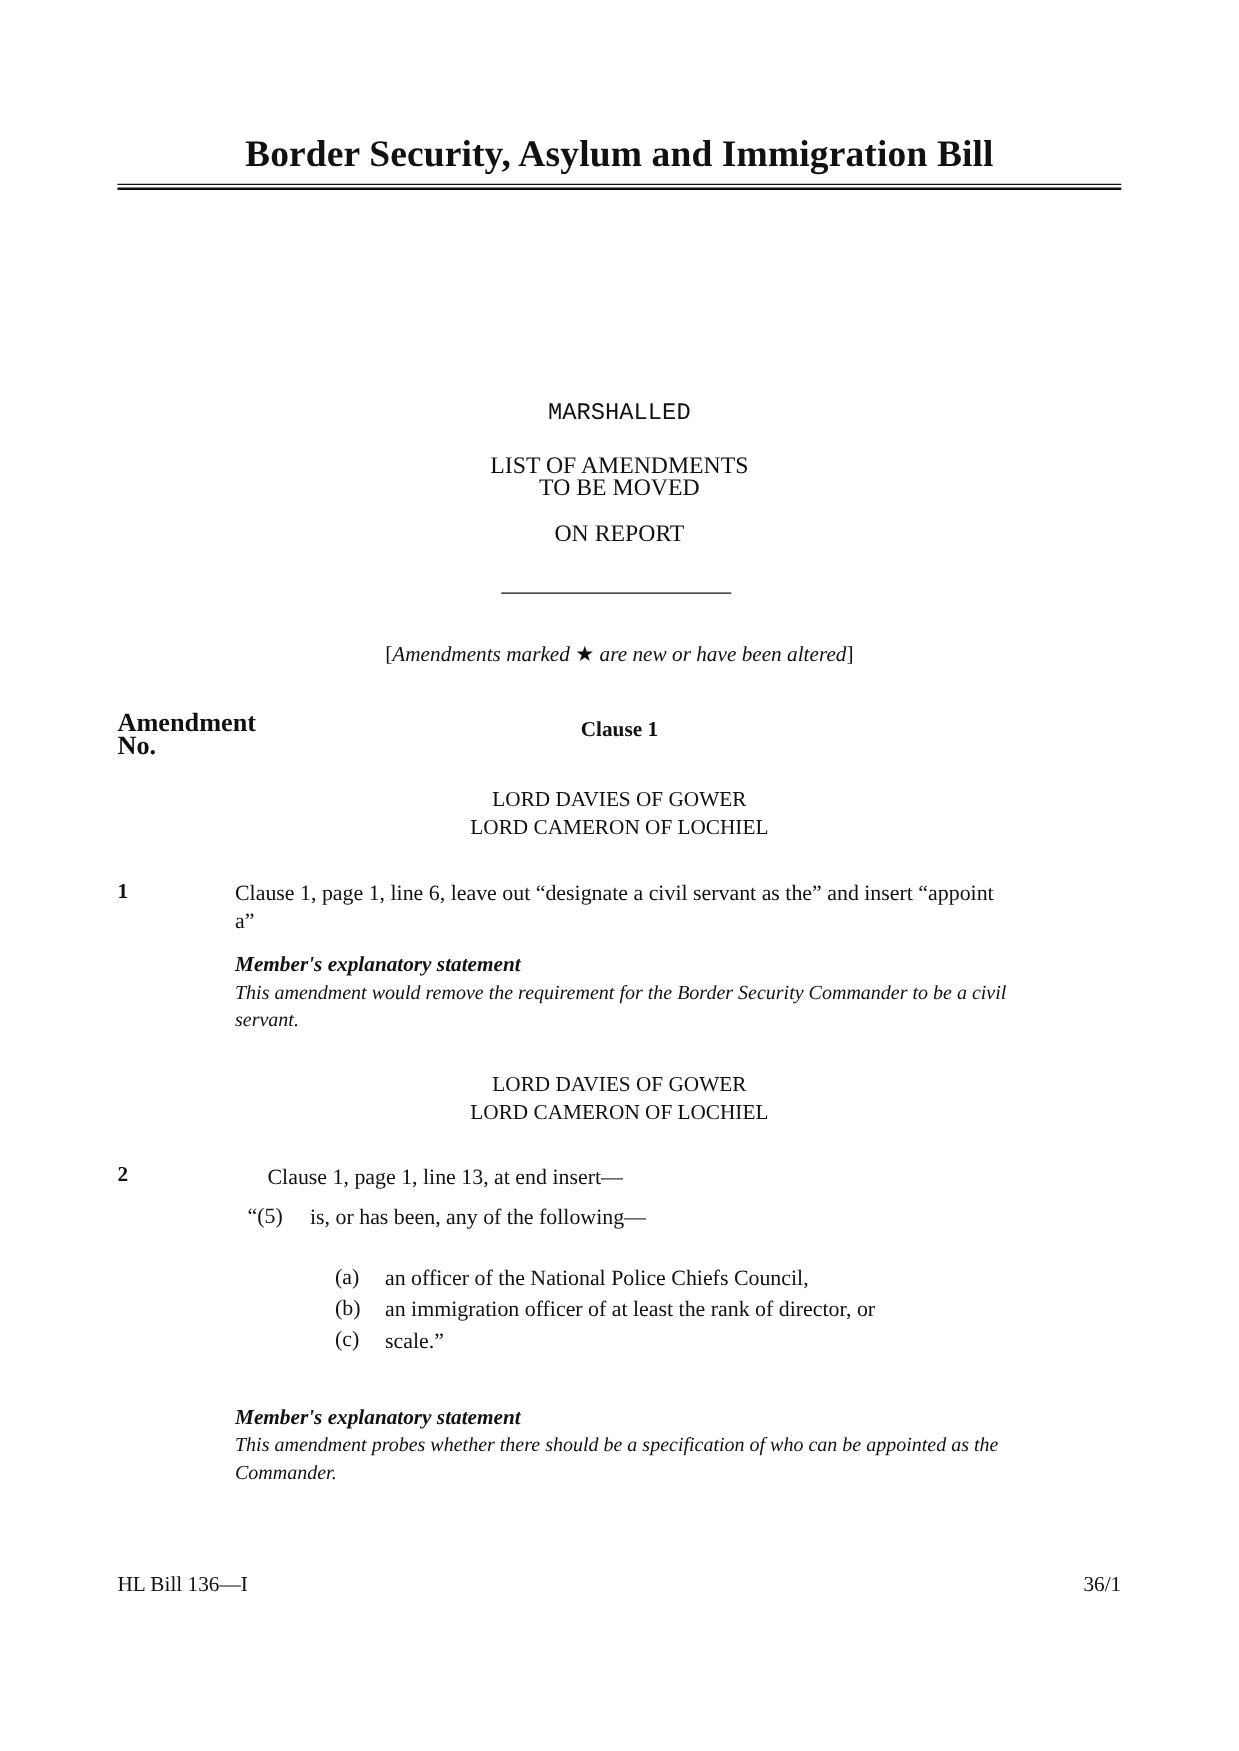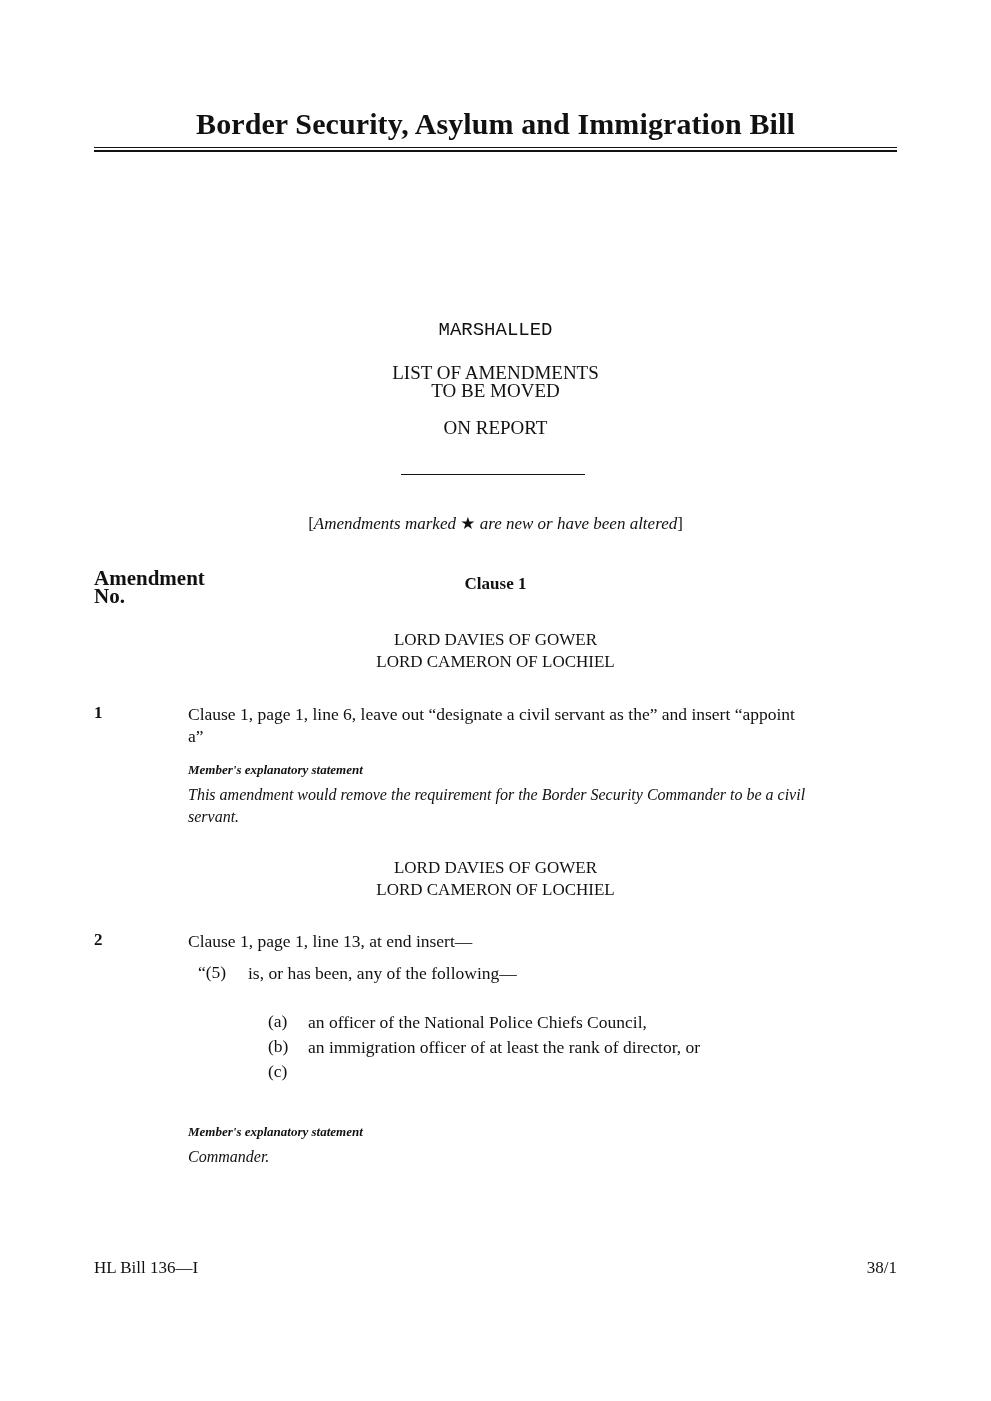--- a/index.html
+++ b/index.html
@@ -20,21 +20,21 @@
       left: 94px; width: 803px; text-align: center; font-size: 19px;
     }
     .short-rule { left: 401px; width: 184px; top: 474px; border-top: 1px solid #111; height: 0; }
     .note { left: 94px; width: 803px; top: 513px; text-align: center; font-size: 17px; }
     .note i { font-style: italic; }
     .amend-hdr { left: 94px; top: 569px; font-weight: bold; font-size: 21px; line-height: 18px; }
     .clause-hdr { left: 94px; width: 803px; top: 574px; text-align: center; font-weight: bold; font-size: 17px; }
     .sponsor { left: 94px; width: 803px; text-align: center; font-size: 17px; line-height: 22px; }
     .num { left: 94px; font-weight: bold; font-size: 17px; }
     .body-text { left: 188px; width: 709px; font-size: 17.5px; line-height: 22px; text-align: justify; }
-    .expl-title { left: 188px; font-weight: bold; font-style: italic; font-size: 13px; }
+    .expl-title { left: 188px; font-weight: bold; font-style: italic; font-size: 17px; }
     .expl-text { left: 188px; width: 709px; font-style: italic; font-size: 16px; line-height: 22px; }
     .sub-label { font-size: 17.5px; }
     .footer { font-size: 17px; top: 1258px; }
   </style>
 </head>
 <body>
 
 <div>
 
   <div class="abs title">Border Security, Asylum and Immigration Bill</div>
@@ -76,38 +76,40 @@
     <div>This amendment would remove the requirement for the Border Security Commander to be a civil</div>
     <div>servant.</div>
   </div>
 
   <div class="abs sponsor" style="top:857px;">
     <div>LORD DAVIES OF GOWER</div>
     <div>LORD CAMERON OF LOCHIEL</div>
   </div>
 
   <div class="abs num" style="top:930px;">2</div>
-  <div class="abs body-text" style="top:930px;">Clause 1, page 1, line 13, at end insert—</div>
+  <div class="abs body-text" style="top:930px;margin-left:26px;">Clause 1, page 1, line 13, at end insert—</div>
 
   <div class="abs sub-label" style="left:198px; top:962px;">“(5)</div>
   <div class="abs body-text" style="left:248px; width:649px; top:962px;">
     <div>is, or has been, any of the following—</div>
   </div>
 
   <div class="abs sub-label" style="left:268px; top:1011px;">(a)</div>
   <div class="abs body-text" style="left:308px; width:589px; top:1011px;">an officer of the National Police Chiefs Council,</div>
 
   <div class="abs sub-label" style="left:268px; top:1036px;">(b)</div>
   <div class="abs body-text" style="left:308px; width:589px; top:1036px;">an immigration officer of at least the rank of director, or</div>
 
   <div class="abs sub-label" style="left:268px; top:1061px;">(c)</div>
   <div class="abs body-text" style="left:308px; width:589px; top:1061px;">
+    <div>scale.”</div>
   </div>
 
   <div class="abs expl-title" style="top:1124px;">Member's explanatory statement</div>
   <div class="abs expl-text" style="top:1146px;">
+    <div>This amendment probes whether there should be a specification of who can be appointed as the</div>
     <div>Commander.</div>
   </div>
 
   <div class="abs footer" style="left:94px;">HL Bill 136—I</div>
-  <div class="abs footer" style="right:94px;">38/1</div>
+  <div class="abs footer" style="right:94px;">36/1</div>
 
 </div>
 
 </body></html>

